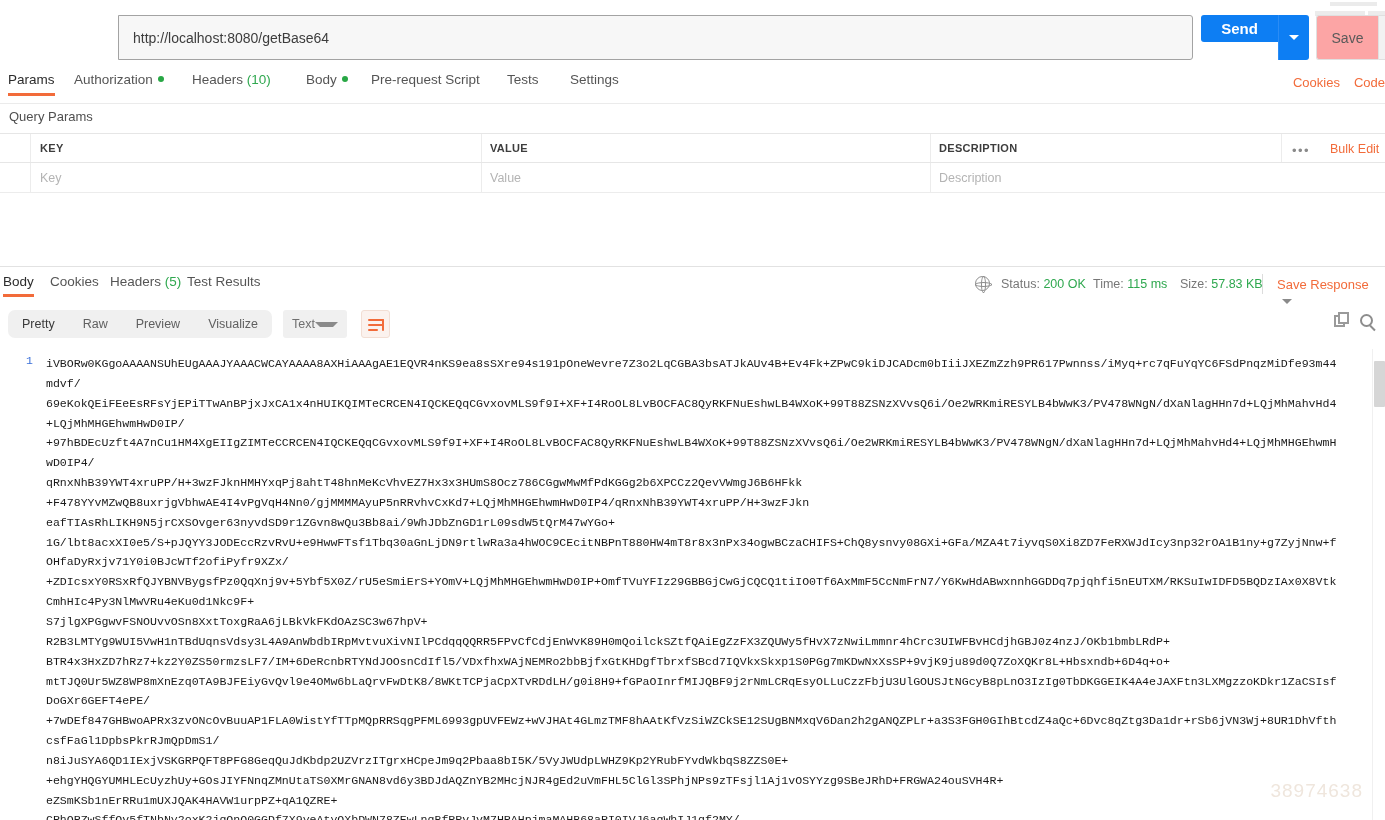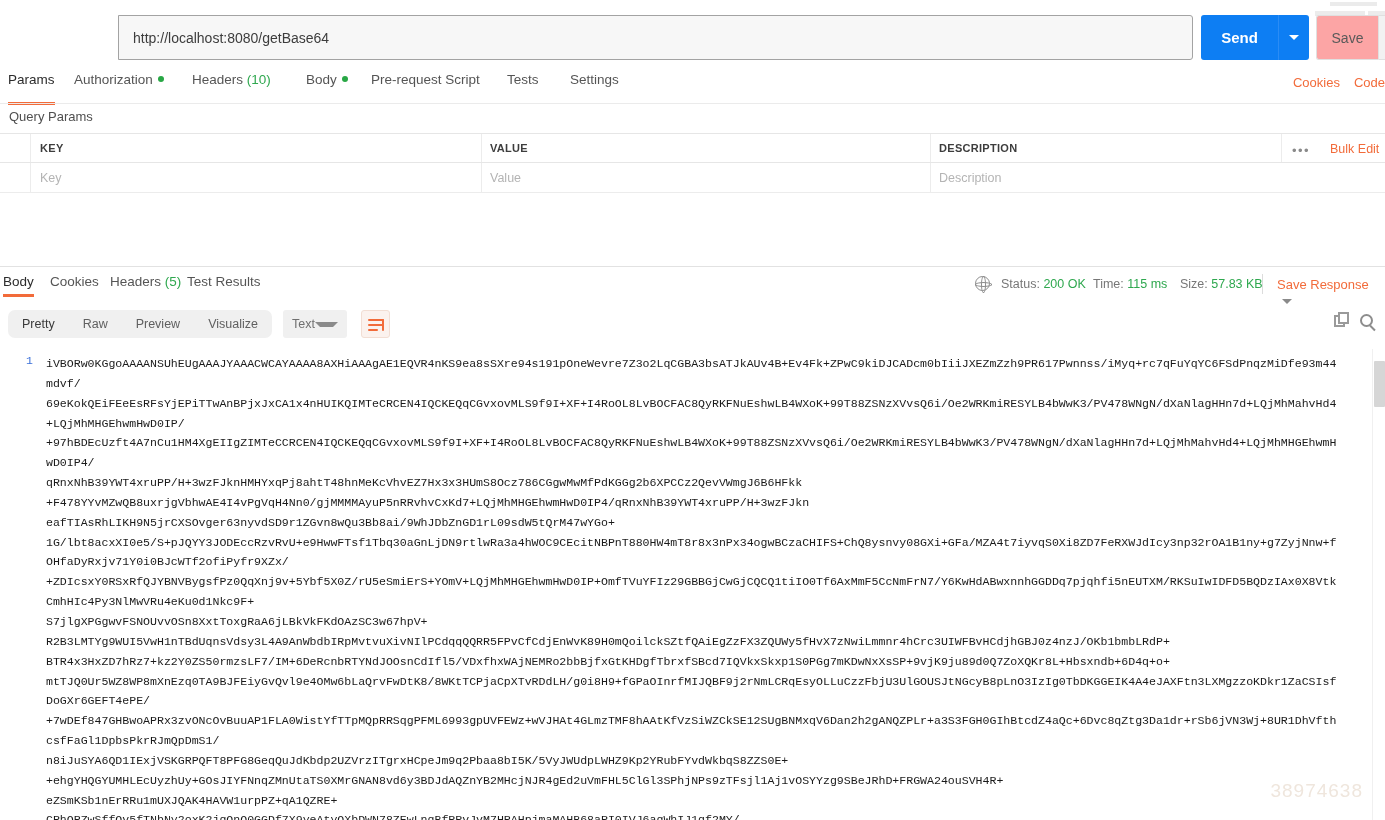--- a/index.html
+++ b/index.html
@@ -27,21 +27,21 @@
   }
   .method-label { font-size:14px; color:#3d3d3d; flex:1; }
   .caret-dn { width:0;height:0;border-left:5px solid transparent;border-right:5px solid transparent;border-top:5px solid #8a8a8a; }
   .url-box {
     position:absolute; left:110px; top:0; width:1075px; height:45px;
     border:1px solid #a3a3a3; background:#f7f7f7; border-radius:0 3px 3px 0;
     display:flex; align-items:center; padding:0 14px;
   }
   .url-text { font-size:14px; color:#3d3d3d; }
   .send-btn {
-    position:absolute; left:1193px; top:0; width:77px; height:45px;
+    position:absolute; left:1193px; top:0; width:77px; height:27px;
     background:#0d7ef3; color:#fff; border:none; border-radius:3px 0 0 3px;
     font-size:15px; font-weight:bold; font-family:"Liberation Sans",sans-serif;
     cursor:pointer;
   }
   .send-split {
     position:absolute; left:1270px; top:0; width:31px; height:45px;
     background:#0d7ef3; border-radius:0 3px 3px 0; border-left:1px solid #2a8cf5;
     display:flex; align-items:center; justify-content:center; cursor:pointer;
   }
   .caret-white { width:0;height:0;border-left:5px solid transparent;border-right:5px solid transparent;border-top:5px solid #fff; }
@@ -54,21 +54,21 @@
   .save-split {
     position:absolute; left:1370px; top:0; width:30px; height:45px;
     background:#f2f2f2; border:1px solid #e0e0e0; border-radius:0 3px 3px 0;
     display:flex; align-items:center; justify-content:center; cursor:pointer;
   }
 
   
   .req-tabs { position:absolute; top:72px; left:0; width:1385px; height:32px; }
   .req-tab {
     position:absolute; top:0; font-size:13.5px; color:#555; cursor:pointer;
-    white-space:nowrap; padding-bottom:18px;
+    white-space:nowrap; padding-bottom:9px;
   }
   .req-tab.active { color:#2b2b2b; }
   .req-tab.active::after {
     content:''; position:absolute; left:0; right:0; bottom:0; height:3px; background:#f26b3a;
   }
   .dot-green { display:inline-block; width:6px; height:6px; border-radius:50%; background:#28a745; margin-left:5px; vertical-align:2px; }
   .cnt-green { color:#2fa84f; }
   .hdr-right-links { position:absolute; top:75px; right:0px; font-size:13px;text-align:center; }
   .hdr-link { color:#f26b3a; cursor:pointer; margin-left:14px; }
 

